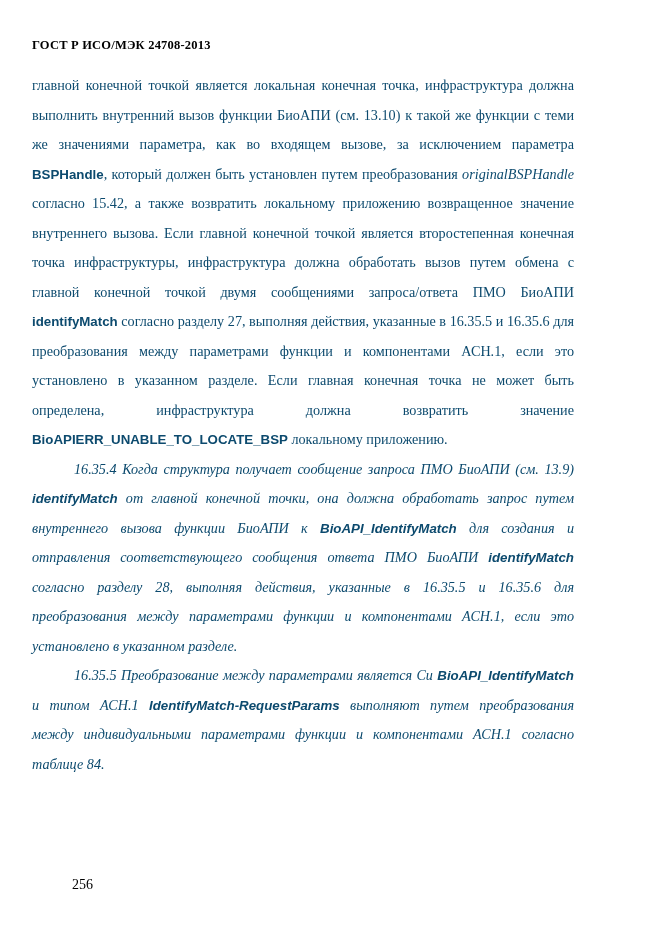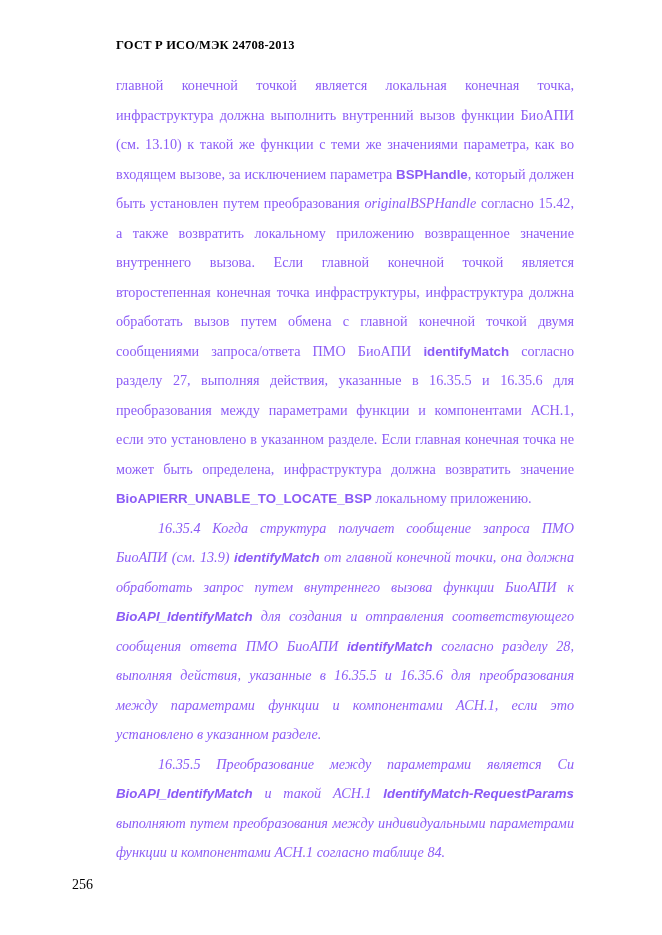--- a/index.html
+++ b/index.html
@@ -12,37 +12,37 @@
     height: 935px;
     font-family: "Liberation Serif", serif;
     color: #000000;
     position: relative;
   }
   .page {
     position: relative;
     width: 662px;
     height: 935px;
     box-sizing: border-box;
-    padding: 38px 72px 0 116px;
+    padding: 38px 72px 0 32px;
   }
   .header {
     font-family: "Liberation Serif", serif;
     font-size: 12.5px;
     font-weight: bold;
     letter-spacing: 0.2px;
     margin: 0 0 18px 0;
     color: #000;
   }
   .body-text p {
     margin: 0 16px 0 0;
     font-size: 14.2px;
     line-height: 29.5px;
     text-align: justify;
     text-justify: inter-word;
-    color: #8b5cf6;
+    color: #0c4a6e;
   }
   .para-indent {
     text-indent: 42px;
     font-style: italic;
   }
   .b {
     font-family: "Liberation Sans", sans-serif;
     font-weight: bold;
     font-size: 13.3px;
   }
@@ -60,18 +60,18 @@
 </head>
 <body>
 
 <div class="page">
 
   <div class="header">ГОСТ Р ИСО/МЭК 24708-2013</div>
 
   <div class="body-text">
       <p><span>главной конечной точкой является локальная конечная точка, инфраструктура должна выполнить внутренний вызов функции БиоАПИ (см. 13.10) к такой же функции с теми же значениями параметра, как во входящем вызове, за исключением параметра </span><span class="b">BSPHandle</span><span>, который должен быть установлен путем преобразования </span><span class="i">originalBSPHandle</span><span> согласно 15.42, а также возвратить локальному приложению возвращенное значение внутреннего вызова. Если главной конечной точкой является второстепенная конечная точка инфраструктуры, инфраструктура должна обработать вызов путем обмена с главной конечной точкой двумя сообщениями запроса/ответа ПМО БиоАПИ </span><span class="b">identifyMatch</span><span> согласно разделу 27, выполняя действия, указанные в 16.35.5 и 16.35.6 для преобразования между параметрами функции и компонентами АСН.1, если это установлено в указанном разделе. Если главная конечная точка не может быть определена, инфраструктура должна возвратить значение </span><span class="b">BioAPIERR_UNABLE_TO_LOCATE_BSP</span><span> локальному приложению.</span></p>
       <p class="para-indent"><span>16.35.4 Когда структура получает сообщение запроса ПМО БиоАПИ (см. 13.9) </span><span class="b">identifyMatch</span><span> от главной конечной точки, она должна обработать запрос путем внутреннего вызова функции БиоАПИ к </span><span class="b">BioAPI_IdentifyMatch</span><span> для создания и отправления соответствующего сообщения ответа ПМО БиоАПИ </span><span class="b">identifyMatch</span><span> согласно разделу 28, выполняя действия, указанные в 16.35.5 и 16.35.6 для преобразования между параметрами функции и компонентами АСН.1, если это установлено в указанном разделе.</span></p>
-      <p class="para-indent"><span>16.35.5 Преобразование между параметрами является Си </span><span class="b">BioAPI_IdentifyMatch</span><span> и такой АСН.1 </span><span class="b">IdentifyMatch-RequestParams</span><span> выполняют путем преобразования между индивидуальными параметрами функции и компонентами АСН.1 согласно таблице 84.</span></p>
+      <p class="para-indent"><span>16.35.5 Преобразование между параметрами является Си </span><span class="b">BioAPI_IdentifyMatch</span><span> и типом АСН.1 </span><span class="b">IdentifyMatch-RequestParams</span><span> выполняют путем преобразования между индивидуальными параметрами функции и компонентами АСН.1 согласно таблице 84.</span></p>
     </div>
 
   <div class="footer">256</div>
 
 </div>
 
 </body></html>

